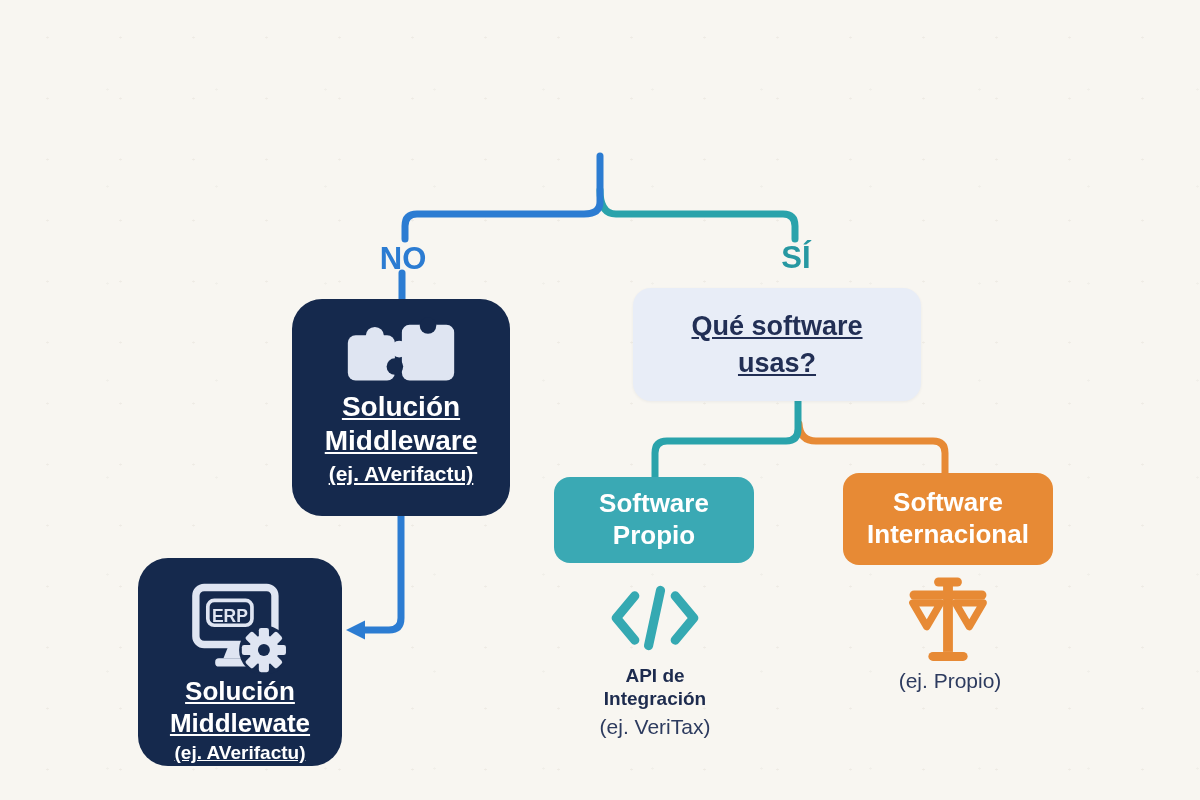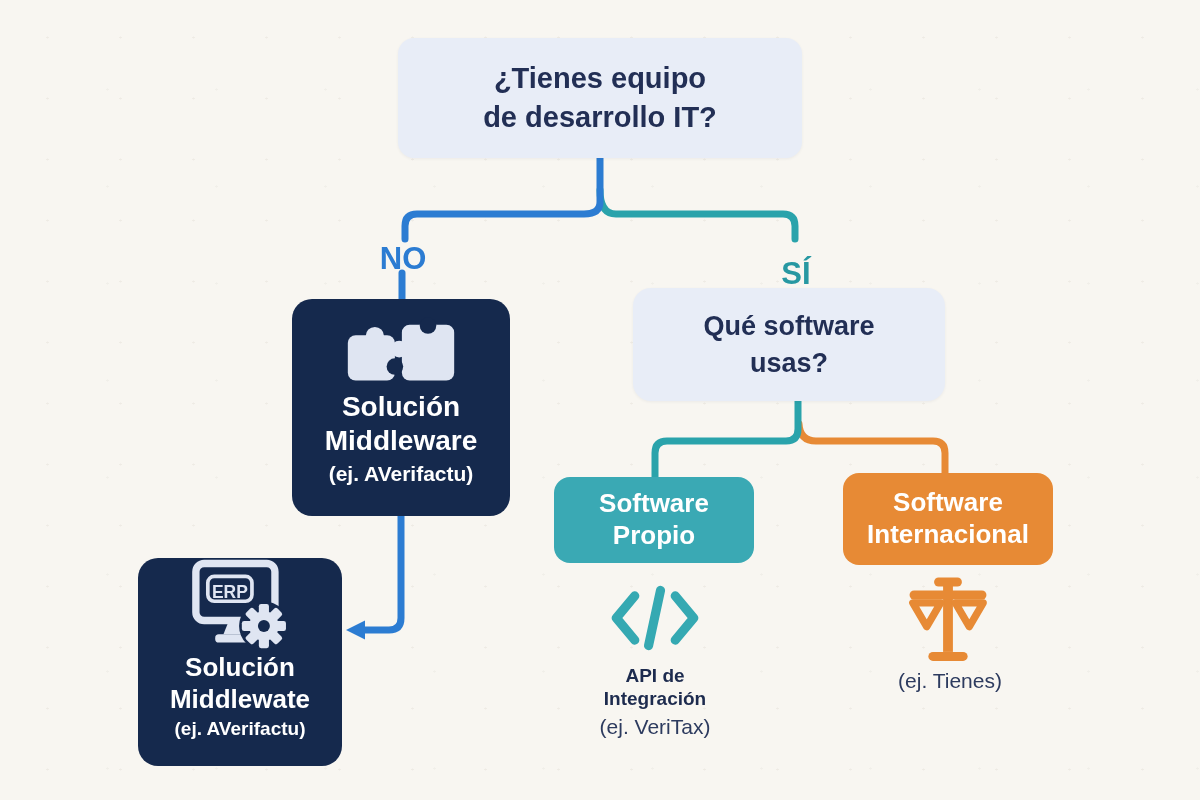--- a/index.html
+++ b/index.html
@@ -29,37 +29,38 @@
   .pre { white-space: pre-line; }
 
   .box-light {
     background: #e8edf7;
     border-radius: 16px;
     color: #222f55;
     font-weight: bold;
     box-shadow: 0 1px 3px rgba(40,50,90,0.06);
   }
   .q1 { left: 398px; top: 38px; width: 404px; height: 120px; font-size: 29px; line-height: 1.33; }
-  .q2 { left: 633px; top: 288px; width: 312px; height: 113px; font-size: 27px; line-height: 1.35; border-radius: 18px; }
+  .q2 { left: 633px; top: 288px; width: 288px; height: 113px; font-size: 27px; line-height: 1.35; border-radius: 18px; text-decoration: underline; }
 
   .branch-label {
     position: absolute; z-index: 2;
     font-size: 31px; font-weight: bold; text-align: center; width: 52px;
   }
   .branch-no { left: 377px; top: 241px; color: #2c7cd2; }
-  .branch-si { left: 770px; top: 240px; color: #2798a2; margin-top: 16px; }
+  .branch-si { left: 770px; top: 240px; color: #2798a2; }
 
   .box-dark {
     background: #15294d;
-    border-radius: 20px;
+    border-radius: 30px;
     color: #ffffff;
     justify-content: flex-start;
+    text-decoration: underline;
   }
   .box1 { left: 292px; top: 299px; width: 218px; height: 217px; padding-top: 17px; }
-  .box2 { left: 138px; top: 558px; width: 204px; height: 208px; padding-top: 0; }
+  .box2 { left: 138px; top: 558px; width: 204px; height: 208px; padding-top: 24px; }
   .dark-title { font-weight: bold; line-height: 1.22; }
   .box1 .dark-title { font-size: 28px; margin-top: 6px; }
   .box2 .dark-title { font-size: 26px; margin-top: 2px; }
   .dark-sub { font-weight: bold; }
   .box1 .dark-sub { font-size: 21px; margin-top: 4px; }
   .box2 .dark-sub { font-size: 19px; margin-top: 3px; }
 
   .box-teal {
     background: #3aa9b4; border-radius: 16px; color: #ffffff;
     font-weight: bold; font-size: 26px; line-height: 1.22;
@@ -93,24 +94,20 @@
 
     <path d="M402 273 L402 301" fill="none" stroke="#2c7cd2" stroke-width="7" stroke-linecap="round"></path>
 
     <path d="M401 514 L401 618 Q401 630 389 630 L364 630" fill="none" stroke="#2c7cd2" stroke-width="7" stroke-linecap="round"></path>
     <polygon points="346,630 365,620.5 365,639.5" fill="#2c7cd2"></polygon>
 
     <path d="M799 424 Q800 441 816 441 L933 441 Q945 441 945 453 L945 475" fill="none" stroke="#e78a35" stroke-width="7" stroke-linecap="round"></path>
     <path d="M798 400 L798 429 Q798 441 786 441 L667 441 Q655 441 655 453 L655 479" fill="none" stroke="#2aa3ab" stroke-width="7" stroke-linecap="round"></path>
   </svg>
 
-  <div class="node box-light q1">
-    <span class="pre">¿Tienes equipo
-de desarrollo IT?</span>
-  </div>
 
   <div class="branch-label branch-no">NO</div>
   <div class="branch-label branch-si">SÍ</div>
 
   <div class="node box-dark box1">
     <svg width="118" height="68" viewBox="0 0 130 78">
       <circle cx="35" cy="23" r="10.5" fill="#dfe5f2"></circle>
       <rect x="4" y="22" width="54" height="52" rx="9" fill="#dfe5f2"></rect>
       <rect x="66" y="10" width="60" height="64" rx="9" fill="#dfe5f2"></rect>
       <circle cx="63" cy="38" r="9.5" fill="#dfe5f2"></circle>
@@ -152,21 +149,21 @@
     <rect x="31" y="91" width="48" height="11" rx="5.5" fill="#e78a35"></rect>
   </svg>
 
   <div class="result result-api">
     <div class="result-title">API de
 Integración</div>
     <div class="result-sub">(ej. VeriTax)</div>
   </div>
 
   <div class="result result-plataforma">
-    <div class="result-sub">(ej. Tienes)</div>
+    <div class="result-sub">(ej. Propio)</div>
   </div>
 
   <div class="node box-dark box2">
     <svg width="114" height="92" viewBox="0 0 124 100">
       <rect x="14" y="6" width="86" height="62" rx="9" fill="none" stroke="#dfe5f2" stroke-width="8"></rect>
       <rect x="27" y="20" width="48" height="27" rx="7" fill="none" stroke="#dfe5f2" stroke-width="4"></rect>
       <text x="51" y="39" text-anchor="middle" font-family="Liberation Sans, sans-serif" font-size="19" font-weight="bold" fill="#dfe5f2" dominant-baseline="middle">ERP</text>
       <path d="M50 68 L62 68 L68 83 L44 83 Z" fill="#dfe5f2"></path>
       <rect x="35" y="83" width="44" height="9" rx="4" fill="#dfe5f2"></rect>
       <g transform="translate(88,74)">

